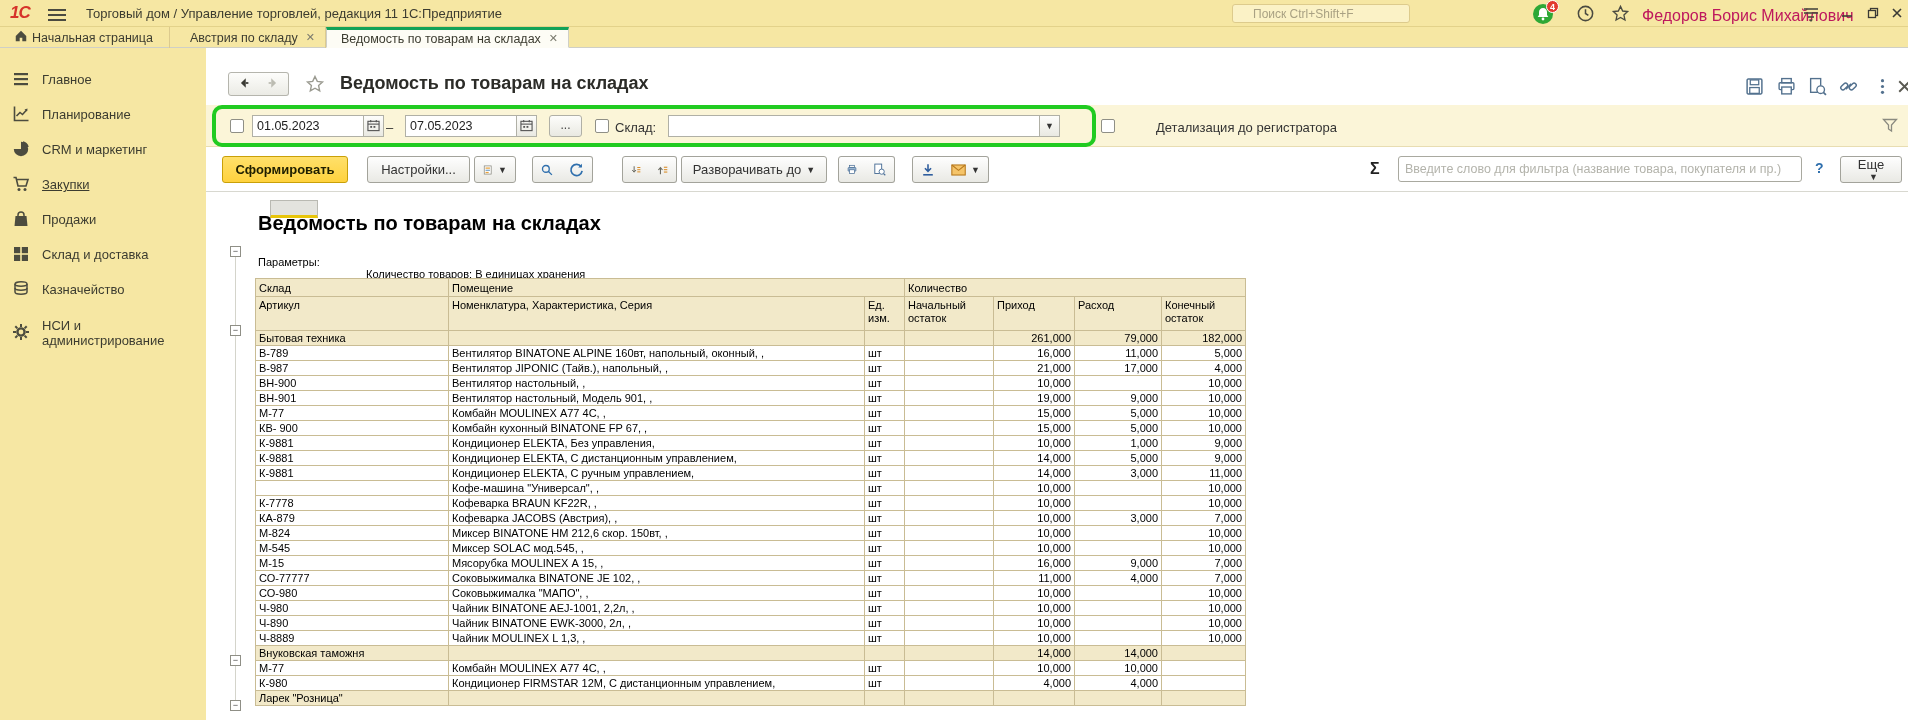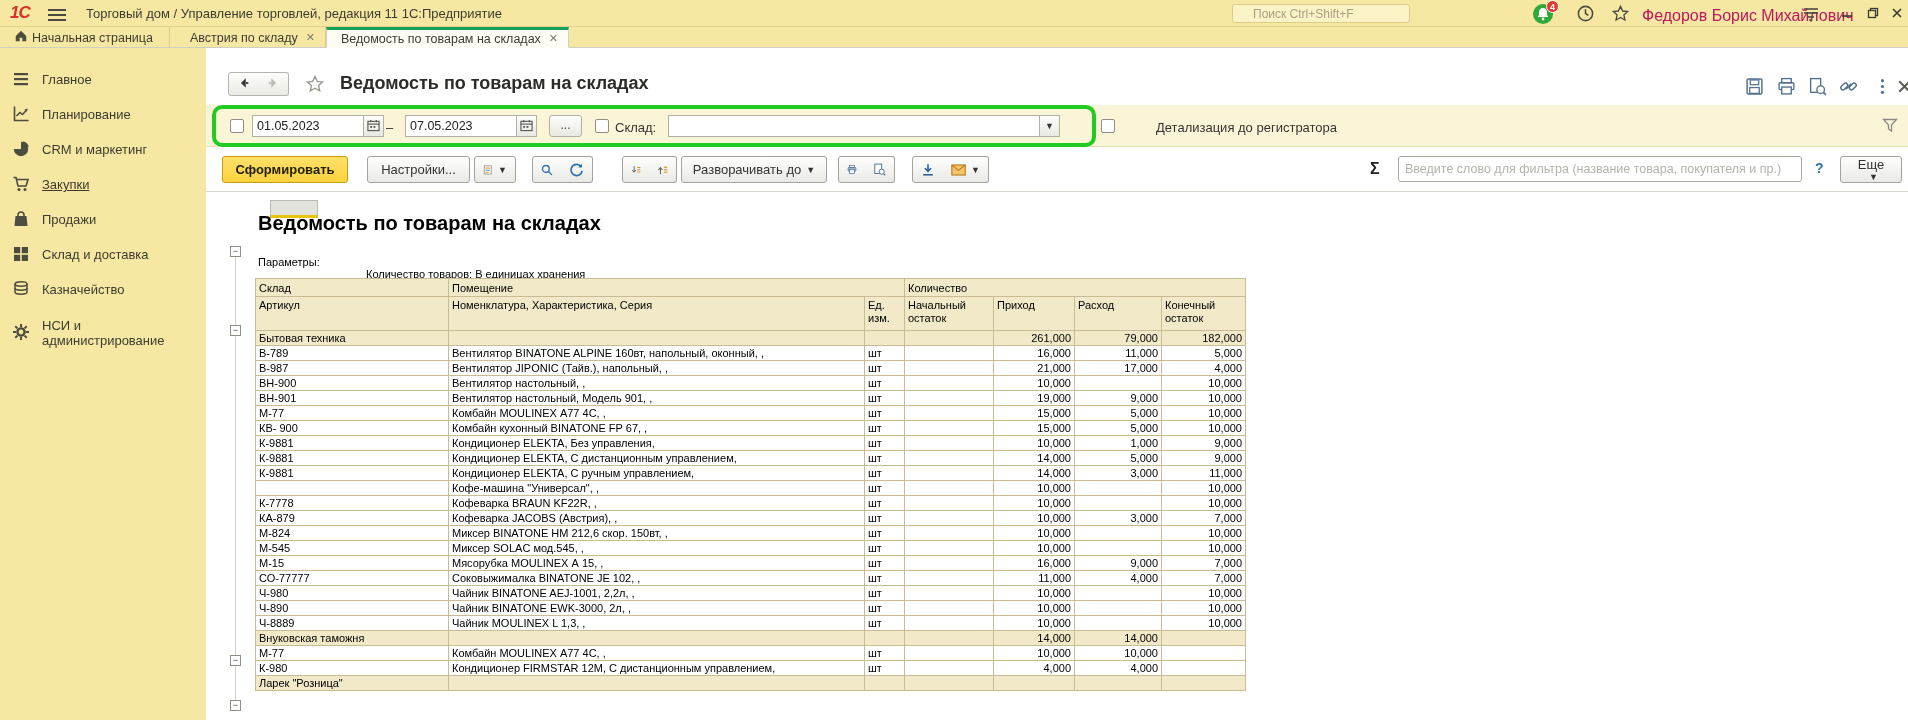--- a/index.html
+++ b/index.html
@@ -660,20 +660,29 @@
           <tr class="itm">
             <td>СО-77777</td>
             <td>Соковыжималка  BINATONE JE 102, ,</td>
             <td>шт</td>
             <td class="num"></td>
             <td class="num">11,000</td>
             <td class="num">4,000</td>
             <td class="num">7,000</td>
           </tr>
           <tr class="itm">
+            <td>СО-980</td>
+            <td>Соковыжималка "МАПО", ,</td>
+            <td>шт</td>
+            <td class="num"></td>
+            <td class="num">10,000</td>
+            <td class="num"></td>
+            <td class="num">10,000</td>
+          </tr>
+          <tr class="itm">
             <td>Ч-980</td>
             <td>Чайник BINATONE  AEJ-1001,  2,2л, ,</td>
             <td>шт</td>
             <td class="num"></td>
             <td class="num">10,000</td>
             <td class="num"></td>
             <td class="num">10,000</td>
           </tr>
           <tr class="itm">
             <td>Ч-890</td>

